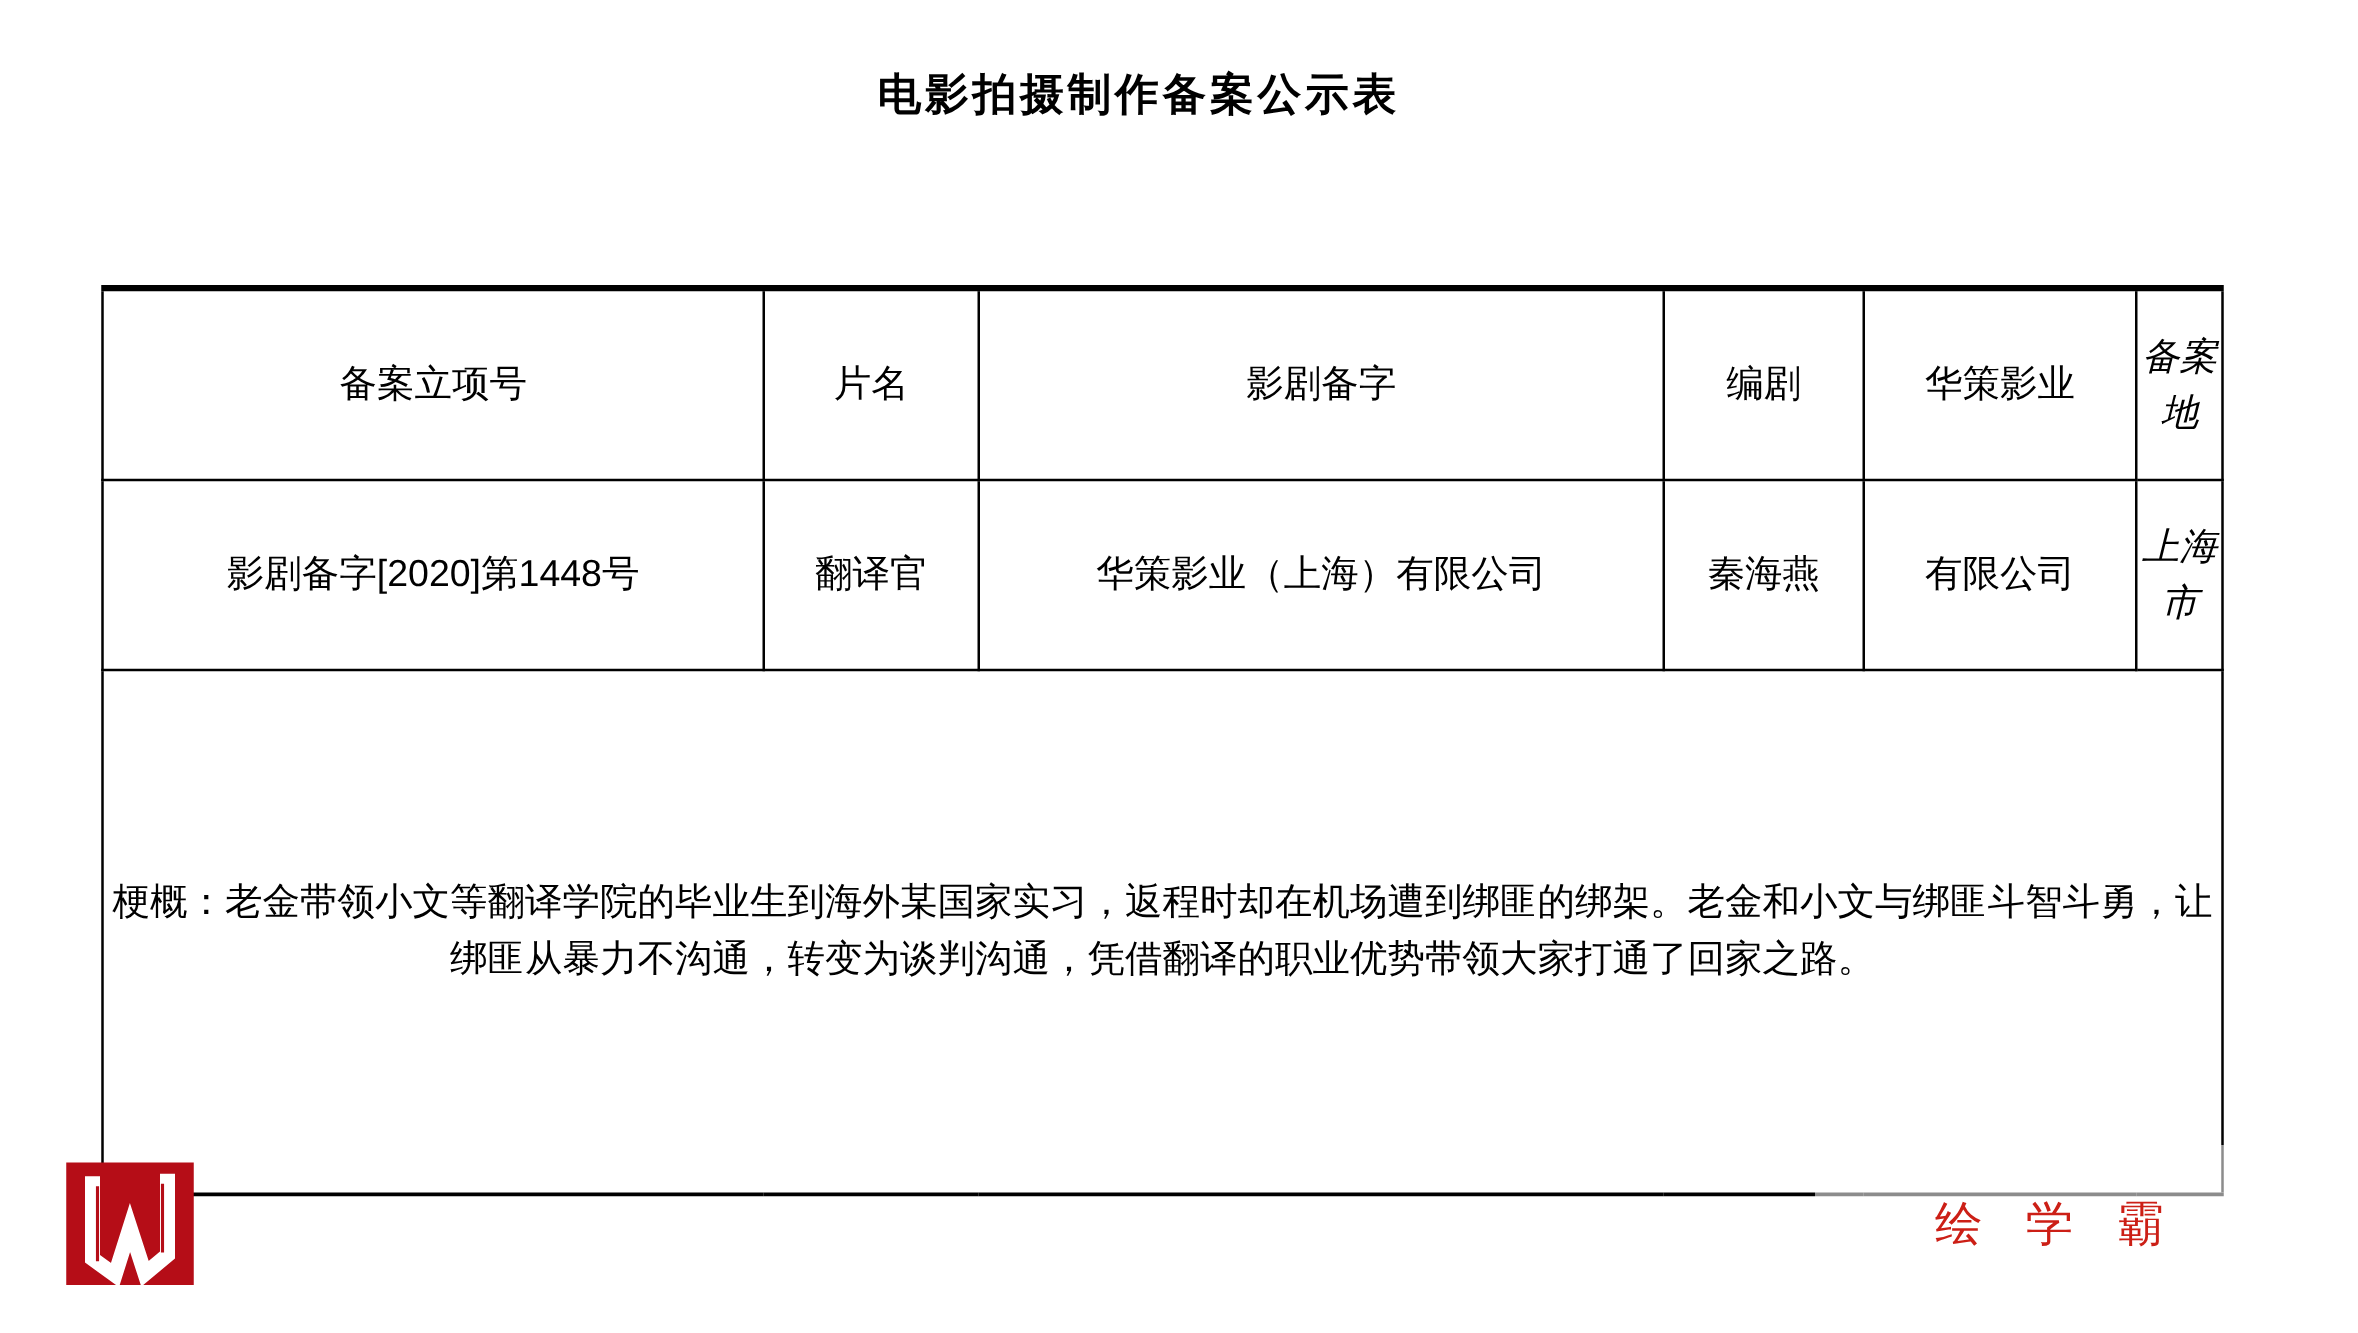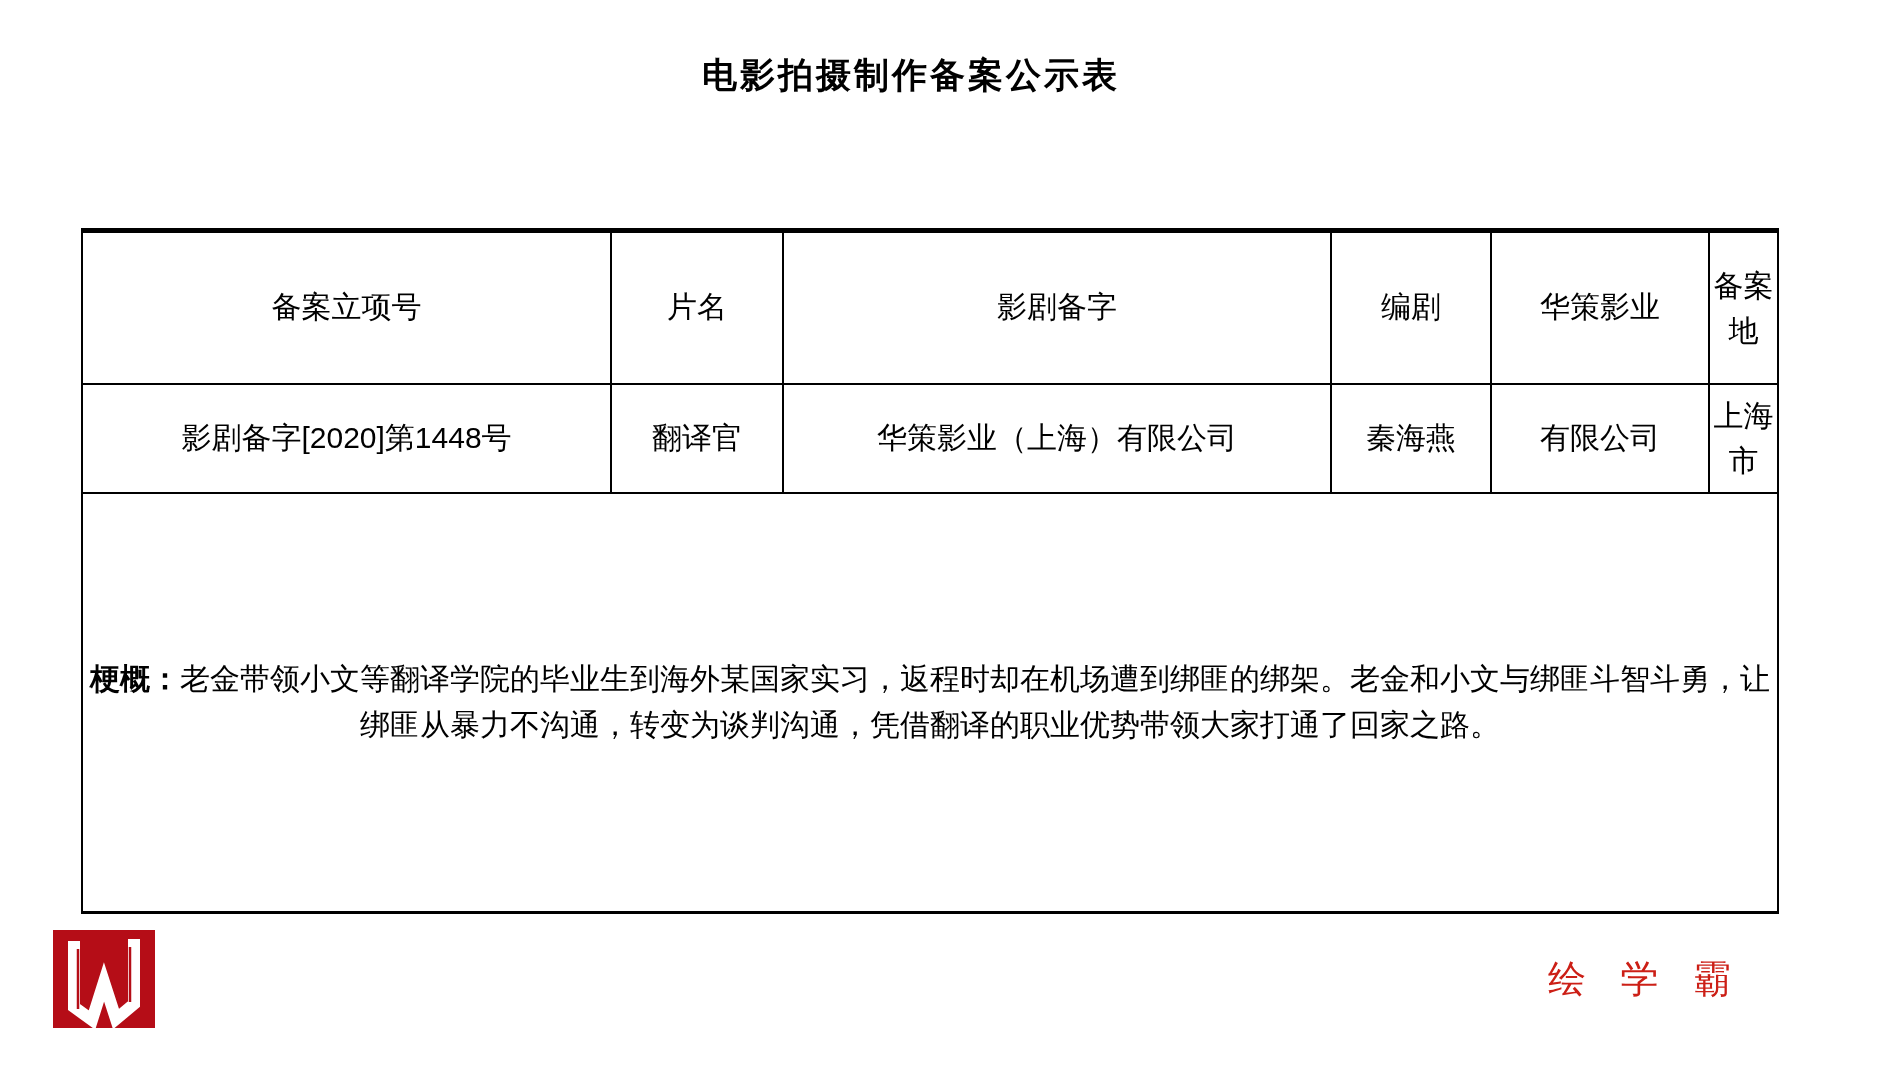--- a/index.html
+++ b/index.html
@@ -36,35 +36,36 @@
   table.filing-table td {
     border: 2px solid #000000;
     font-size: 30px;
     color: #000000;
     text-align: center;
     vertical-align: middle;
     padding: 0;
     overflow: hidden;
   }
   tr.header-row { height: 153px; }
-  tr.data-row   { height: 109px; }
+  tr.data-row   { height: 152px; }
   td.narrow-cell {
     word-break: break-all;
     line-height: 45px;
     padding: 0 16px;
+    font-style: italic;
   }
   td.synopsis-cell {
     height: 420px;
     vertical-align: top;
     text-align: left;
     padding: 19px 20px 0 13px;
     line-height: 46px;
     border-top: 3px solid #000000;
   }
-  .synopsis-label { font-weight: bold; }
+  .synopsis-label { font-weight: normal; }
   
   .wm-overlay {
     position: absolute;
     left: 1452px; top: 916px;
     width: 434px; height: 114px;
     background: rgba(255,255,255,0.55);
     z-index: 5;
   }
   .wm-text {
     position: absolute;

